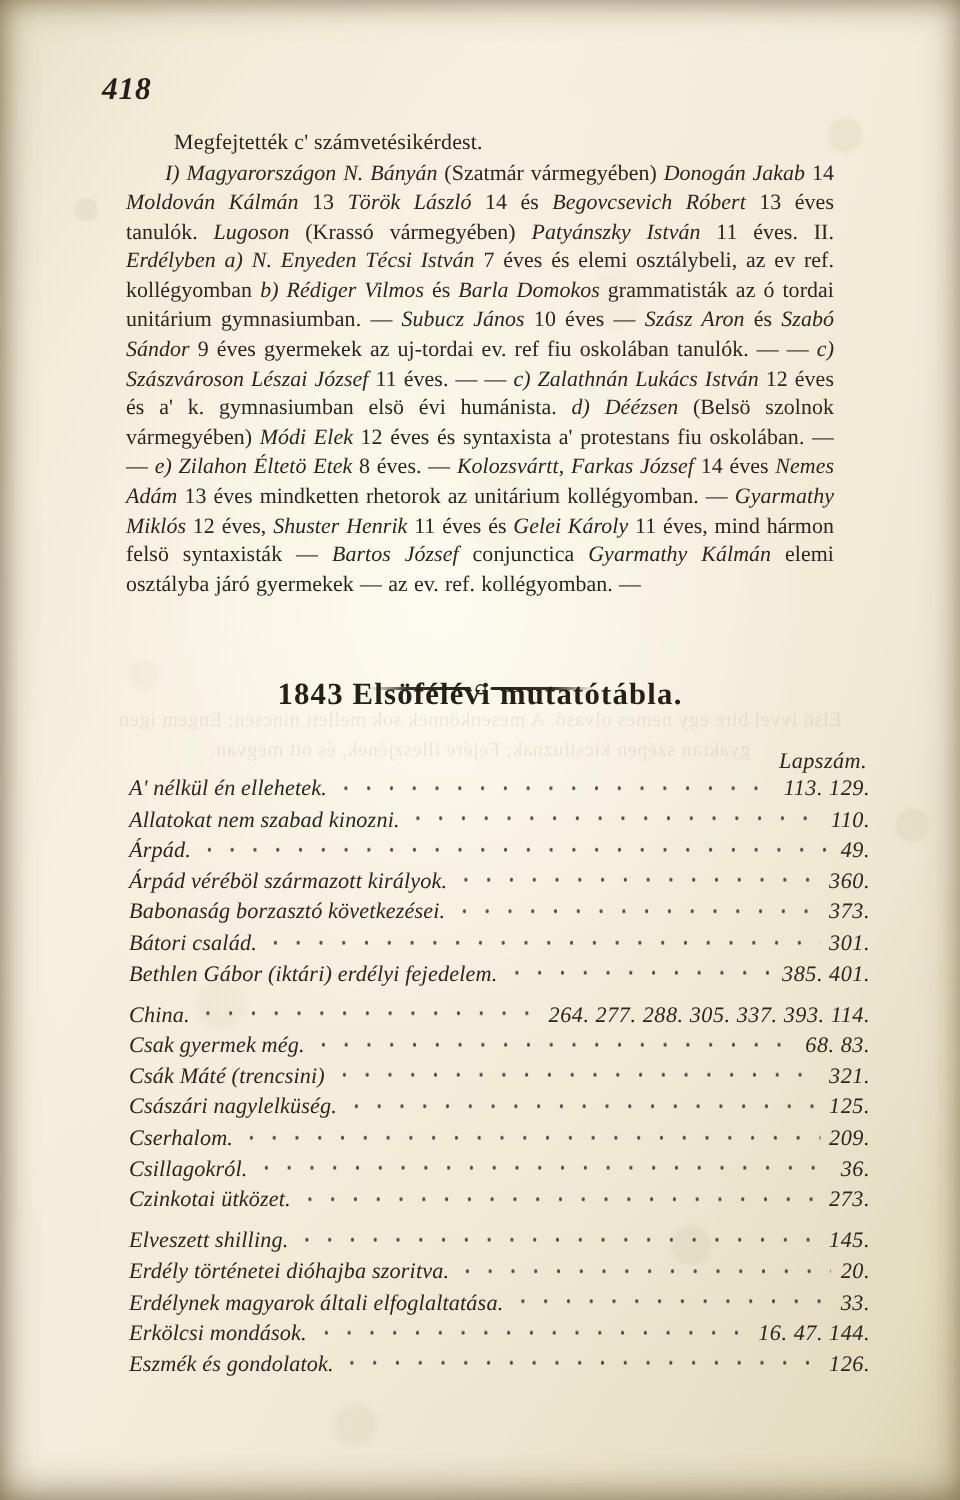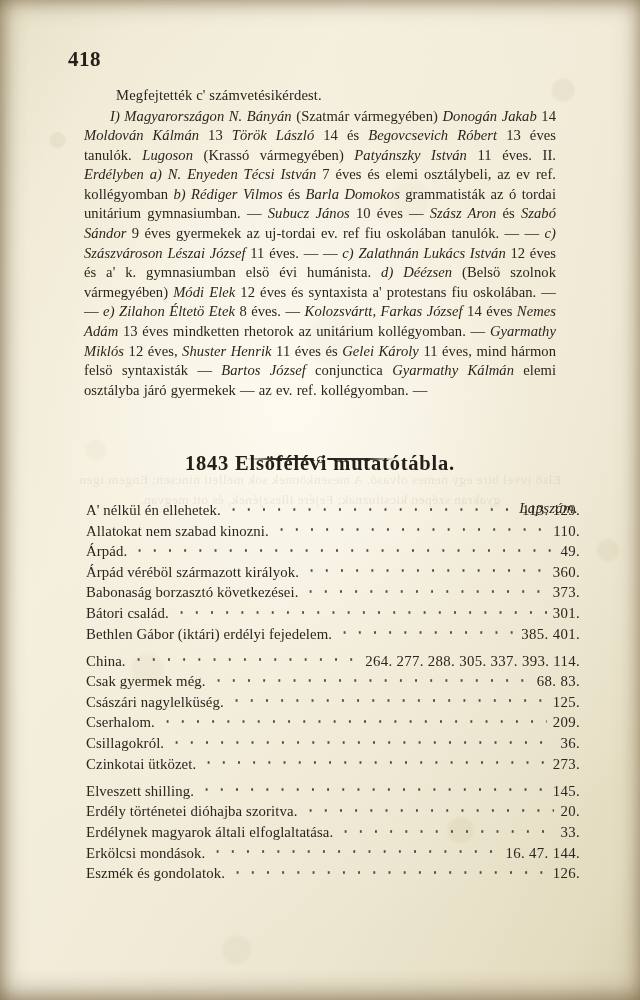--- a/index.html
+++ b/index.html
@@ -75,20 +75,21 @@
 
   .pageno {
     position: absolute;
     left: 68px;
     top: 47px;
     font-size: 21px;
     font-weight: bold;
     letter-spacing: .5px;
     color: #241f19;
     font-family: "Liberation Serif", "DejaVu Serif", serif;
+    font-style: italic;
   }
 
   .body-block {
     position: absolute;
     left: 84px;
     top: 86px;
     width: 472px;
   }
 
   .lead {
@@ -161,21 +162,22 @@
     font-style: italic;
     font-size: 14.8px;
     letter-spacing: .3px;
     color: #2a251e;
   }
 
   .index {
     position: absolute;
     left: 86px;
     right: 60px;
-    top: 500px;
+    top: 516px;
+    font-style: italic;
   }
 
   .entry {
     display: flex;
     align-items: flex-end;
     font-size: 14.8px;
     line-height: 20.6px;
     height: 20.6px;
     letter-spacing: .1px;
     color: #2a251e;
@@ -272,20 +274,25 @@
           <span class="term">China.</span>
           <span class="leader"></span>
           <span class="pages">264. 277. 288. 305. 337. 393. 114.</span>
         </div>
         <div class="entry nogap">
           <span class="term">Csak gyermek még.</span>
           <span class="leader"></span>
           <span class="pages">68. 83.</span>
         </div>
         <div class="entry nogap">
+          <span class="term">Csák Máté (trencsini)</span>
+          <span class="leader"></span>
+          <span class="pages">321.</span>
+        </div>
+        <div class="entry nogap">
           <span class="term">Császári nagylelküség.</span>
           <span class="leader"></span>
           <span class="pages">125.</span>
         </div>
         <div class="entry nogap">
           <span class="term">Cserhalom.</span>
           <span class="leader"></span>
           <span class="pages">209.</span>
         </div>
         <div class="entry nogap">

